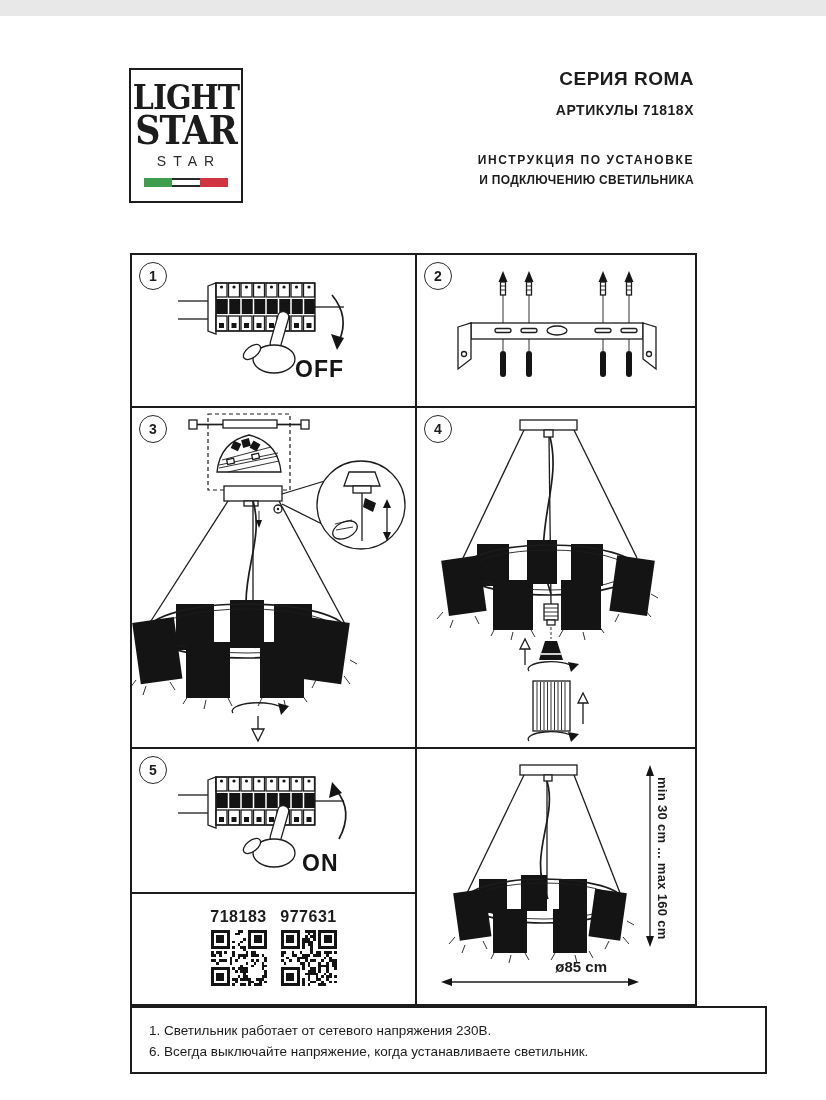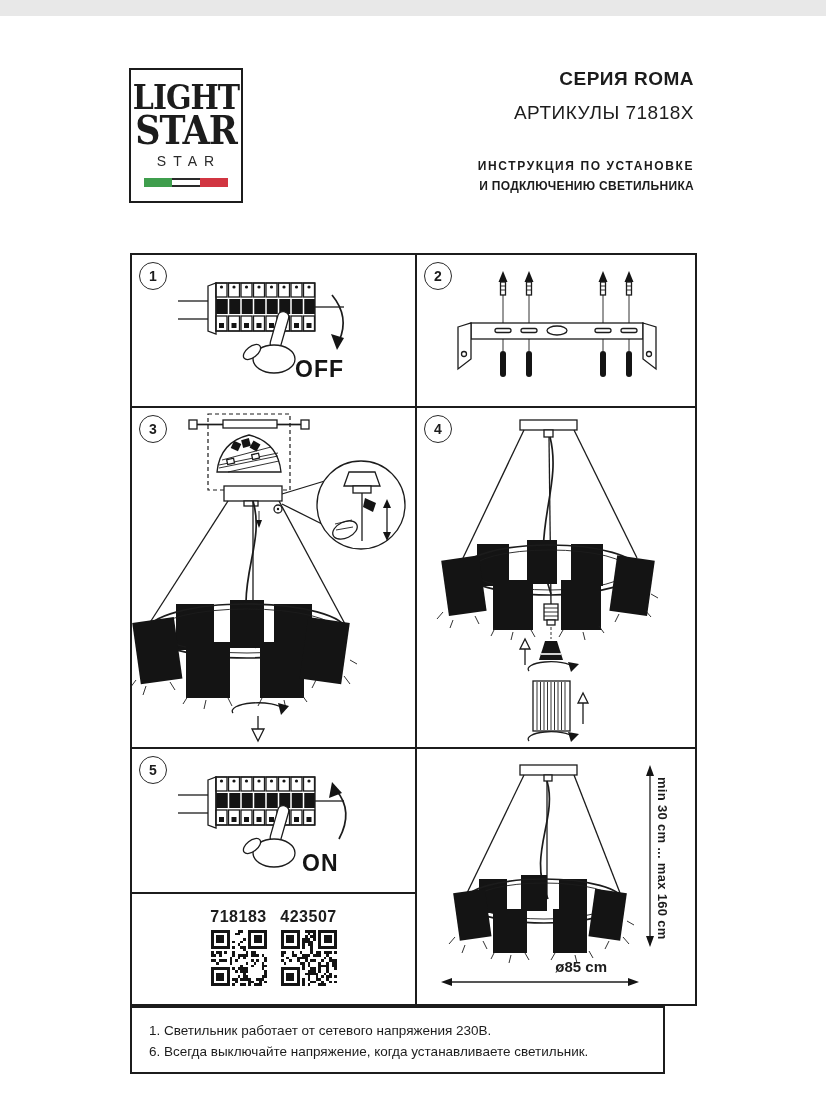--- a/index.html
+++ b/index.html
@@ -15,21 +15,21 @@
              letter-spacing:-1px;transform:scaleY(1.12);}
   .logo-group{font-size:14px;letter-spacing:7px;margin-top:7px;padding-left:6px;color:#2a2a2a;}
   .logo-flag{width:84px;height:9px;margin:9px auto 0;display:flex;}
   .logo-flag .fg{flex:1;background:#3f9e4d;}
   .logo-flag .fw{flex:1;background:#fff;border-top:2px solid #2a2a2a;border-bottom:2px solid #2a2a2a;box-sizing:border-box;}
   .logo-flag .fr{flex:1;background:#d13541;}
 
   
   .header-text{position:absolute;right:132px;top:52px;text-align:right;}
   .h-series{font-size:19px;font-weight:700;letter-spacing:.5px;}
-  .h-articles{font-size:19px;font-weight:400;letter-spacing:.5px;margin-top:12px;}
+  .h-articles{font-size:14px;font-weight:700;letter-spacing:.5px;margin-top:12px;}
   .h-title{margin-top:35px;font-size:12px;font-weight:700;}
   .h-title .t1{letter-spacing:1.6px;}
   .h-title .t2{letter-spacing:.3px;margin-top:6px;}
 
   
   .grid{position:absolute;left:130px;top:237px;width:567px;height:753px;
         border:2px solid #1c1c1c;background:#fff;box-sizing:border-box;}
   .vline{position:absolute;left:283px;top:0;width:2px;height:749px;background:#1c1c1c;}
   .hline1{position:absolute;left:0;top:151px;width:563px;height:2px;background:#1c1c1c;}
   .hline2{position:absolute;left:0;top:492px;width:563px;height:2px;background:#1c1c1c;}
@@ -64,21 +64,21 @@
   .qr-svg{width:56px;height:56px;display:block;margin:0 auto;shape-rendering:crispEdges;}
 
   
   .dim-v{position:absolute;left:238px;top:28px;height:164px;writing-mode:vertical-rl;
          font-size:13px;font-weight:700;white-space:nowrap;letter-spacing:.3px;
          display:flex;align-items:center;}
   .dim-d{position:absolute;left:60px;top:209px;width:130px;text-align:right;
          font-size:15px;font-weight:700;}
 
   
-  .notes-box{position:absolute;left:130px;top:990px;width:535px;height:68px;
+  .notes-box{position:absolute;left:130px;top:990px;width:637px;height:68px;
              border:2px solid #1c1c1c;box-sizing:border-box;background:#fff;}
   .notes-box .note{font-size:13.5px;line-height:21px;padding-left:17px;}
   .notes-box .note:first-child{padding-top:12px;}
 </style>
 </head>
 <body>
 
 <div class="page">
 
   <div class="logo-box">
@@ -420,21 +420,21 @@
 
     <div class="panel pqr">
       <div class="qr-row">
         <div class="qr-item">
           <div class="qr-label">718183</div>
           <svg class="qr-svg" viewBox="0 0 21 21">
               <path d="M0 0h1v1h-1zM1 0h1v1h-1zM2 0h1v1h-1zM3 0h1v1h-1zM4 0h1v1h-1zM5 0h1v1h-1zM6 0h1v1h-1zM10 0h1v1h-1zM11 0h1v1h-1zM14 0h1v1h-1zM15 0h1v1h-1zM16 0h1v1h-1zM17 0h1v1h-1zM18 0h1v1h-1zM19 0h1v1h-1zM20 0h1v1h-1zM0 1h1v1h-1zM6 1h1v1h-1zM9 1h1v1h-1zM10 1h1v1h-1zM14 1h1v1h-1zM20 1h1v1h-1zM0 2h1v1h-1zM2 2h1v1h-1zM3 2h1v1h-1zM4 2h1v1h-1zM6 2h1v1h-1zM14 2h1v1h-1zM16 2h1v1h-1zM17 2h1v1h-1zM18 2h1v1h-1zM20 2h1v1h-1zM0 3h1v1h-1zM2 3h1v1h-1zM3 3h1v1h-1zM4 3h1v1h-1zM6 3h1v1h-1zM12 3h1v1h-1zM14 3h1v1h-1zM16 3h1v1h-1zM17 3h1v1h-1zM18 3h1v1h-1zM20 3h1v1h-1zM0 4h1v1h-1zM2 4h1v1h-1zM3 4h1v1h-1zM4 4h1v1h-1zM6 4h1v1h-1zM8 4h1v1h-1zM11 4h1v1h-1zM14 4h1v1h-1zM16 4h1v1h-1zM17 4h1v1h-1zM18 4h1v1h-1zM20 4h1v1h-1zM0 5h1v1h-1zM6 5h1v1h-1zM10 5h1v1h-1zM14 5h1v1h-1zM20 5h1v1h-1zM0 6h1v1h-1zM1 6h1v1h-1zM2 6h1v1h-1zM3 6h1v1h-1zM4 6h1v1h-1zM5 6h1v1h-1zM6 6h1v1h-1zM8 6h1v1h-1zM11 6h1v1h-1zM12 6h1v1h-1zM14 6h1v1h-1zM15 6h1v1h-1zM16 6h1v1h-1zM17 6h1v1h-1zM18 6h1v1h-1zM19 6h1v1h-1zM20 6h1v1h-1zM12 7h1v1h-1zM0 8h1v1h-1zM2 8h1v1h-1zM3 8h1v1h-1zM5 8h1v1h-1zM8 8h1v1h-1zM13 8h1v1h-1zM15 8h1v1h-1zM16 8h1v1h-1zM0 9h1v1h-1zM1 9h1v1h-1zM3 9h1v1h-1zM8 9h1v1h-1zM10 9h1v1h-1zM11 9h1v1h-1zM12 9h1v1h-1zM13 9h1v1h-1zM15 9h1v1h-1zM16 9h1v1h-1zM17 9h1v1h-1zM19 9h1v1h-1zM7 10h1v1h-1zM10 10h1v1h-1zM12 10h1v1h-1zM20 10h1v1h-1zM0 11h1v1h-1zM1 11h1v1h-1zM3 11h1v1h-1zM4 11h1v1h-1zM5 11h1v1h-1zM7 11h1v1h-1zM9 11h1v1h-1zM15 11h1v1h-1zM17 11h1v1h-1zM20 11h1v1h-1zM2 12h1v1h-1zM7 12h1v1h-1zM13 12h1v1h-1zM16 12h1v1h-1zM19 12h1v1h-1zM11 13h1v1h-1zM15 13h1v1h-1zM19 13h1v1h-1zM20 13h1v1h-1zM0 14h1v1h-1zM1 14h1v1h-1zM2 14h1v1h-1zM3 14h1v1h-1zM4 14h1v1h-1zM5 14h1v1h-1zM6 14h1v1h-1zM8 14h1v1h-1zM10 14h1v1h-1zM11 14h1v1h-1zM12 14h1v1h-1zM13 14h1v1h-1zM19 14h1v1h-1zM0 15h1v1h-1zM6 15h1v1h-1zM9 15h1v1h-1zM11 15h1v1h-1zM12 15h1v1h-1zM13 15h1v1h-1zM20 15h1v1h-1zM0 16h1v1h-1zM2 16h1v1h-1zM3 16h1v1h-1zM4 16h1v1h-1zM6 16h1v1h-1zM12 16h1v1h-1zM20 16h1v1h-1zM0 17h1v1h-1zM2 17h1v1h-1zM3 17h1v1h-1zM4 17h1v1h-1zM6 17h1v1h-1zM10 17h1v1h-1zM12 17h1v1h-1zM13 17h1v1h-1zM19 17h1v1h-1zM20 17h1v1h-1zM0 18h1v1h-1zM2 18h1v1h-1zM3 18h1v1h-1zM4 18h1v1h-1zM6 18h1v1h-1zM8 18h1v1h-1zM9 18h1v1h-1zM11 18h1v1h-1zM12 18h1v1h-1zM13 18h1v1h-1zM14 18h1v1h-1zM17 18h1v1h-1zM18 18h1v1h-1zM19 18h1v1h-1zM0 19h1v1h-1zM6 19h1v1h-1zM9 19h1v1h-1zM14 19h1v1h-1zM15 19h1v1h-1zM18 19h1v1h-1zM20 19h1v1h-1zM0 20h1v1h-1zM1 20h1v1h-1zM2 20h1v1h-1zM3 20h1v1h-1zM4 20h1v1h-1zM5 20h1v1h-1zM6 20h1v1h-1zM8 20h1v1h-1zM11 20h1v1h-1zM12 20h1v1h-1zM14 20h1v1h-1zM16 20h1v1h-1zM17 20h1v1h-1zM18 20h1v1h-1z" fill="#141414"></path>
             </svg>
         </div>
         <div class="qr-item">
-          <div class="qr-label">423507</div>
+          <div class="qr-label">977631</div>
           <svg class="qr-svg" viewBox="0 0 21 21">
               <path d="M0 0h1v1h-1zM1 0h1v1h-1zM2 0h1v1h-1zM3 0h1v1h-1zM4 0h1v1h-1zM5 0h1v1h-1zM6 0h1v1h-1zM9 0h1v1h-1zM10 0h1v1h-1zM11 0h1v1h-1zM12 0h1v1h-1zM14 0h1v1h-1zM15 0h1v1h-1zM16 0h1v1h-1zM17 0h1v1h-1zM18 0h1v1h-1zM19 0h1v1h-1zM20 0h1v1h-1zM0 1h1v1h-1zM6 1h1v1h-1zM10 1h1v1h-1zM12 1h1v1h-1zM14 1h1v1h-1zM20 1h1v1h-1zM0 2h1v1h-1zM2 2h1v1h-1zM3 2h1v1h-1zM4 2h1v1h-1zM6 2h1v1h-1zM9 2h1v1h-1zM11 2h1v1h-1zM12 2h1v1h-1zM14 2h1v1h-1zM16 2h1v1h-1zM17 2h1v1h-1zM18 2h1v1h-1zM20 2h1v1h-1zM0 3h1v1h-1zM2 3h1v1h-1zM3 3h1v1h-1zM4 3h1v1h-1zM6 3h1v1h-1zM8 3h1v1h-1zM9 3h1v1h-1zM10 3h1v1h-1zM12 3h1v1h-1zM14 3h1v1h-1zM16 3h1v1h-1zM17 3h1v1h-1zM18 3h1v1h-1zM20 3h1v1h-1zM0 4h1v1h-1zM2 4h1v1h-1zM3 4h1v1h-1zM4 4h1v1h-1zM6 4h1v1h-1zM8 4h1v1h-1zM9 4h1v1h-1zM10 4h1v1h-1zM11 4h1v1h-1zM14 4h1v1h-1zM16 4h1v1h-1zM17 4h1v1h-1zM18 4h1v1h-1zM20 4h1v1h-1zM0 5h1v1h-1zM6 5h1v1h-1zM8 5h1v1h-1zM10 5h1v1h-1zM11 5h1v1h-1zM14 5h1v1h-1zM20 5h1v1h-1zM0 6h1v1h-1zM1 6h1v1h-1zM2 6h1v1h-1zM3 6h1v1h-1zM4 6h1v1h-1zM5 6h1v1h-1zM6 6h1v1h-1zM8 6h1v1h-1zM11 6h1v1h-1zM14 6h1v1h-1zM15 6h1v1h-1zM16 6h1v1h-1zM17 6h1v1h-1zM18 6h1v1h-1zM19 6h1v1h-1zM20 6h1v1h-1zM11 7h1v1h-1zM0 8h1v1h-1zM1 8h1v1h-1zM4 8h1v1h-1zM7 8h1v1h-1zM11 8h1v1h-1zM13 8h1v1h-1zM14 8h1v1h-1zM16 8h1v1h-1zM17 8h1v1h-1zM18 8h1v1h-1zM20 8h1v1h-1zM0 9h1v1h-1zM4 9h1v1h-1zM5 9h1v1h-1zM8 9h1v1h-1zM9 9h1v1h-1zM10 9h1v1h-1zM12 9h1v1h-1zM13 9h1v1h-1zM14 9h1v1h-1zM17 9h1v1h-1zM2 10h1v1h-1zM6 10h1v1h-1zM7 10h1v1h-1zM8 10h1v1h-1zM9 10h1v1h-1zM16 10h1v1h-1zM18 10h1v1h-1zM0 11h1v1h-1zM3 11h1v1h-1zM6 11h1v1h-1zM9 11h1v1h-1zM11 11h1v1h-1zM12 11h1v1h-1zM15 11h1v1h-1zM18 11h1v1h-1zM19 11h1v1h-1zM20 11h1v1h-1zM1 12h1v1h-1zM7 12h1v1h-1zM8 12h1v1h-1zM10 12h1v1h-1zM14 12h1v1h-1zM17 12h1v1h-1zM19 12h1v1h-1zM20 12h1v1h-1zM8 13h1v1h-1zM10 13h1v1h-1zM14 13h1v1h-1zM15 13h1v1h-1zM16 13h1v1h-1zM17 13h1v1h-1zM19 13h1v1h-1zM20 13h1v1h-1zM0 14h1v1h-1zM1 14h1v1h-1zM2 14h1v1h-1zM3 14h1v1h-1zM4 14h1v1h-1zM5 14h1v1h-1zM6 14h1v1h-1zM8 14h1v1h-1zM11 14h1v1h-1zM12 14h1v1h-1zM14 14h1v1h-1zM17 14h1v1h-1zM20 14h1v1h-1zM0 15h1v1h-1zM6 15h1v1h-1zM10 15h1v1h-1zM11 15h1v1h-1zM12 15h1v1h-1zM14 15h1v1h-1zM17 15h1v1h-1zM0 16h1v1h-1zM2 16h1v1h-1zM3 16h1v1h-1zM4 16h1v1h-1zM6 16h1v1h-1zM9 16h1v1h-1zM10 16h1v1h-1zM11 16h1v1h-1zM12 16h1v1h-1zM13 16h1v1h-1zM16 16h1v1h-1zM18 16h1v1h-1zM0 17h1v1h-1zM2 17h1v1h-1zM3 17h1v1h-1zM4 17h1v1h-1zM6 17h1v1h-1zM10 17h1v1h-1zM13 17h1v1h-1zM15 17h1v1h-1zM17 17h1v1h-1zM18 17h1v1h-1zM20 17h1v1h-1zM0 18h1v1h-1zM2 18h1v1h-1zM3 18h1v1h-1zM4 18h1v1h-1zM6 18h1v1h-1zM8 18h1v1h-1zM10 18h1v1h-1zM13 18h1v1h-1zM14 18h1v1h-1zM17 18h1v1h-1zM0 19h1v1h-1zM6 19h1v1h-1zM8 19h1v1h-1zM11 19h1v1h-1zM12 19h1v1h-1zM15 19h1v1h-1zM18 19h1v1h-1zM20 19h1v1h-1zM0 20h1v1h-1zM1 20h1v1h-1zM2 20h1v1h-1zM3 20h1v1h-1zM4 20h1v1h-1zM5 20h1v1h-1zM6 20h1v1h-1zM8 20h1v1h-1zM10 20h1v1h-1zM14 20h1v1h-1zM15 20h1v1h-1zM16 20h1v1h-1z" fill="#141414"></path>
             </svg>
         </div>
       </div>
     </div>
 
     <div class="panel p6">
       <svg class="fig" width="278" height="255" viewBox="0 0 278 255">
         <rect x="103" y="16" width="57" height="10" class="sw"></rect>

